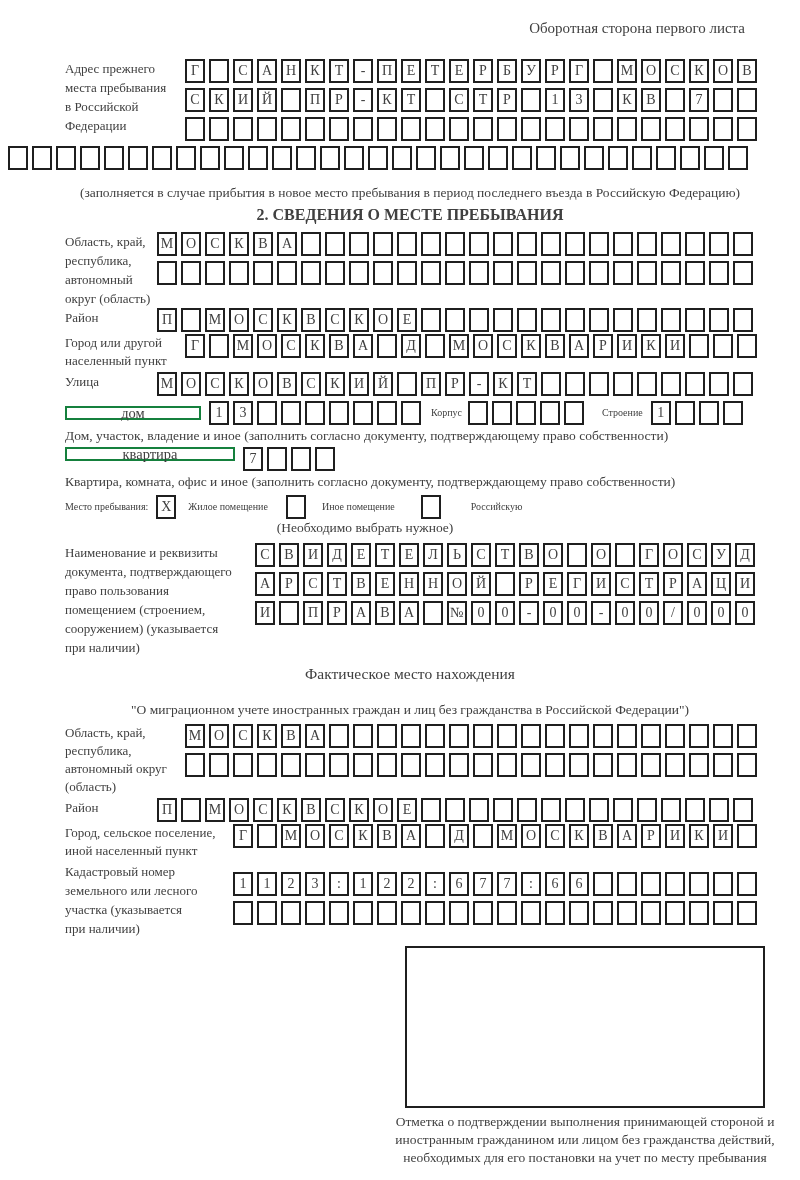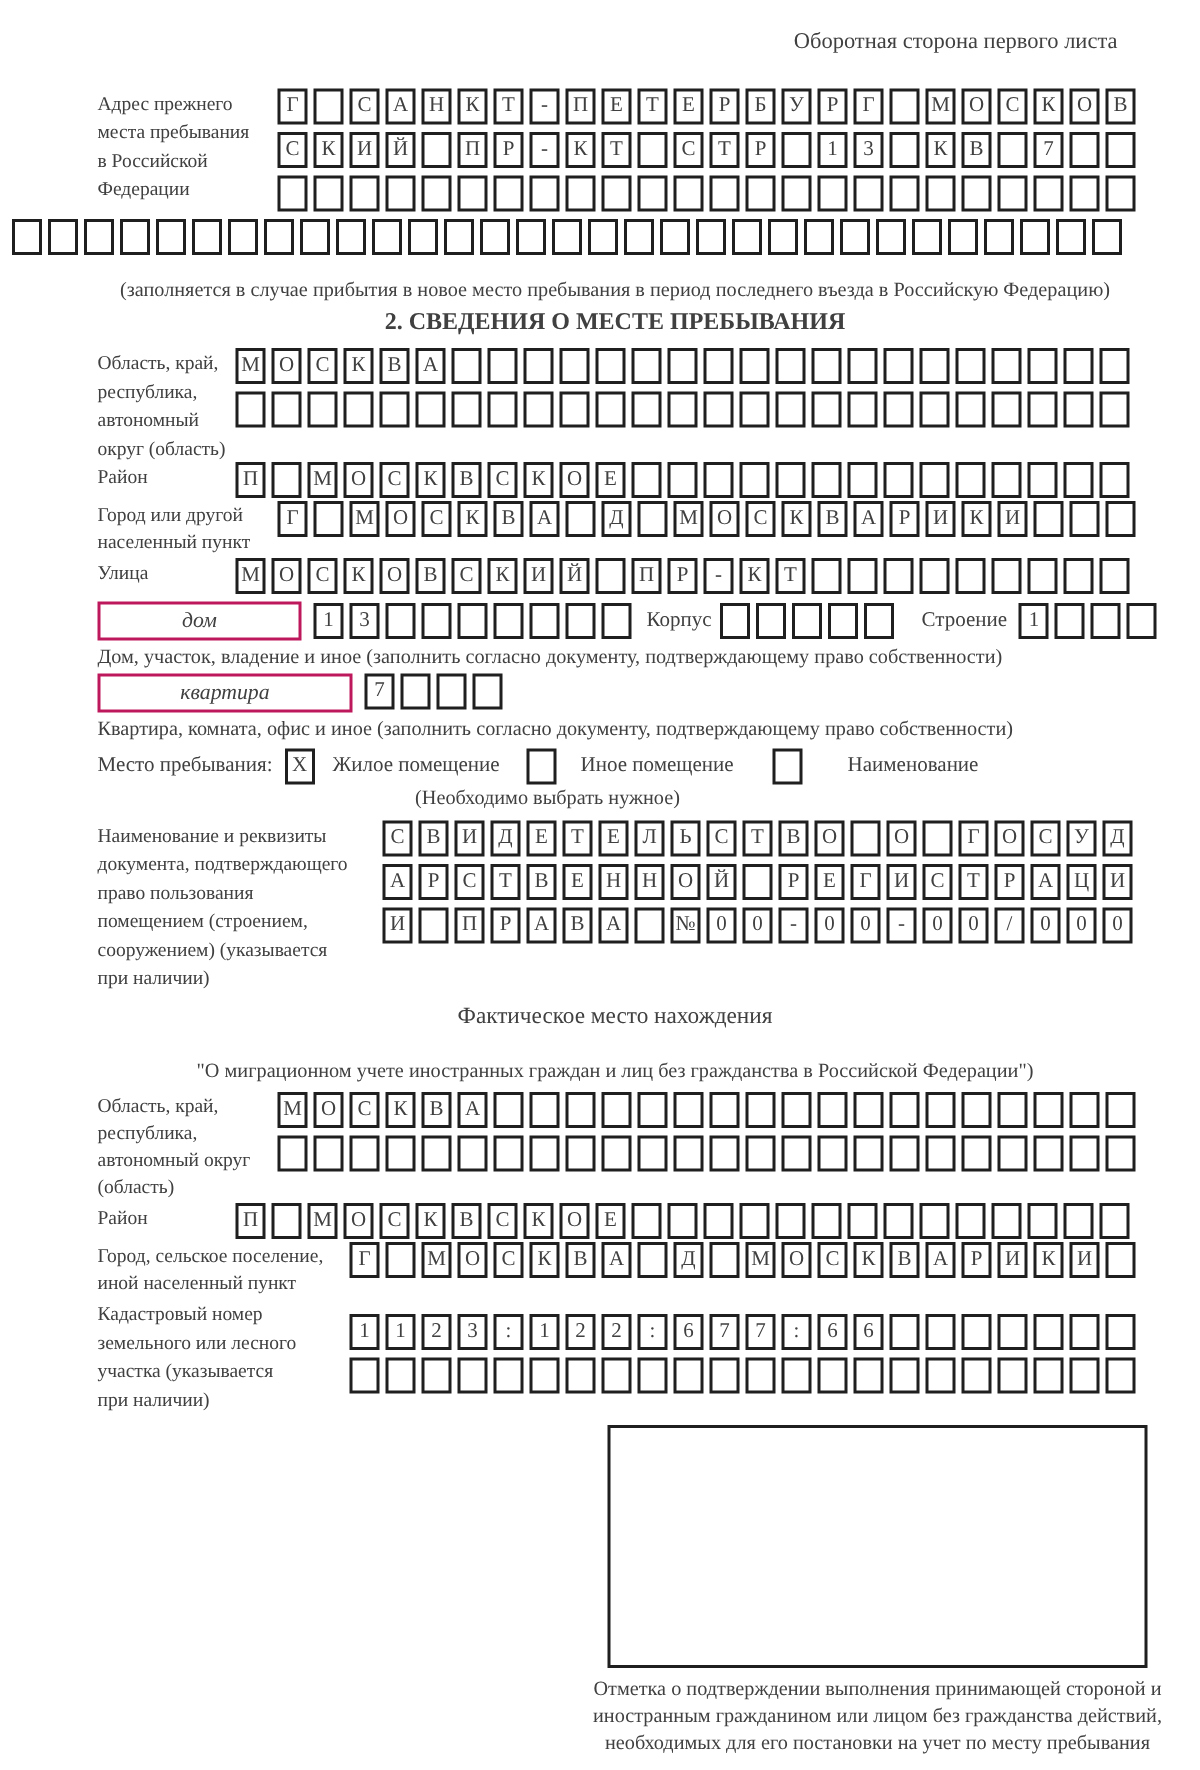--- a/index.html
+++ b/index.html
@@ -26,27 +26,27 @@
     display:flex; align-items:center; justify-content:center;
     font-size:14px; line-height:1; background:#fff;
   }
   .w120{ width:120px; } .w92{ width:92px; } .w190{ width:190px; } .w170{ width:170px; }
   .note{ font-size:13.5px; line-height:18px; }
   .note.center{ text-align:center; }
   .sec-title{ font-weight:bold; font-size:16px; text-align:center; margin:4px 0 8px 0; }
   .sub-title{ font-weight:normal; font-size:15.5px; text-align:center; margin:8px 0 18px 0; }
   .fullrow{ margin-left:-57px; margin-top:5px; }
   .boxfield{
-    box-sizing:border-box; height:26px; border:2px solid #be185d;
+    box-sizing:border-box; height:14px; border:2px solid #15803d;
     display:flex; align-items:center; justify-content:center;
-    font-size:14.5px; flex:none; background:#fff;font-style:italic;
+    font-size:14.5px; flex:none; background:#fff;
   }
   .mt2{margin-top:2px;} .mt3{margin-top:14px;} .mt4{margin-top:4px;} .mt5{margin-top:5px;} .mt6{margin-top:6px;}
   .mb2{margin-bottom:2px;} .mb5{margin-bottom:5px;}
-  .opt-label{ font-size:14px; line-height:24px; }
+  .opt-label{ font-size:10px; line-height:24px; }
   .stamp-wrap{ width:380px; margin-left:330px; margin-top:8px; }
   .stamp-box{ box-sizing:border-box; width:360px; height:162px; border:2px solid #1f1f1f; margin-left:10px; background:#fff; }
   .stamp-caption{ font-size:13.5px; line-height:18px; text-align:center; margin-top:5px; }
 </style>
 </head>
 <body>
 
 <div class="page">
 
   <div class="hdr-note">Оборотная сторона первого листа</div>
@@ -372,21 +372,21 @@
   </div>
   <div class="note">Квартира, комната, офис и иное (заполнить согласно документу, подтверждающему право собственности)</div>
 
   <div class="row mt4" style="align-items:center;">
     <div class="opt-label">Место пребывания:</div>
     <div class="cell" style="margin-left:8px;">X</div>
     <div class="opt-label" style="margin-left:12px;">Жилое помещение</div>
     <div class="cell" style="margin-left:18px;"></div>
     <div class="opt-label" style="margin-left:16px;">Иное помещение</div>
     <div class="cell" style="margin-left:26px;"></div>
-    <div class="opt-label" style="margin-left:30px;">Наименование</div>
+    <div class="opt-label" style="margin-left:30px;">Российскую</div>
   </div>
   <div class="note" style="margin-left:160px;width:280px;text-align:center;">(Необходимо выбрать нужное)</div>
 
   <div class="row mt6">
     <div class="lbl w190">Наименование и реквизиты
 документа, подтверждающего
 право пользования
 помещением (строением,
 сооружением) (указывается
 при наличии)</div>

